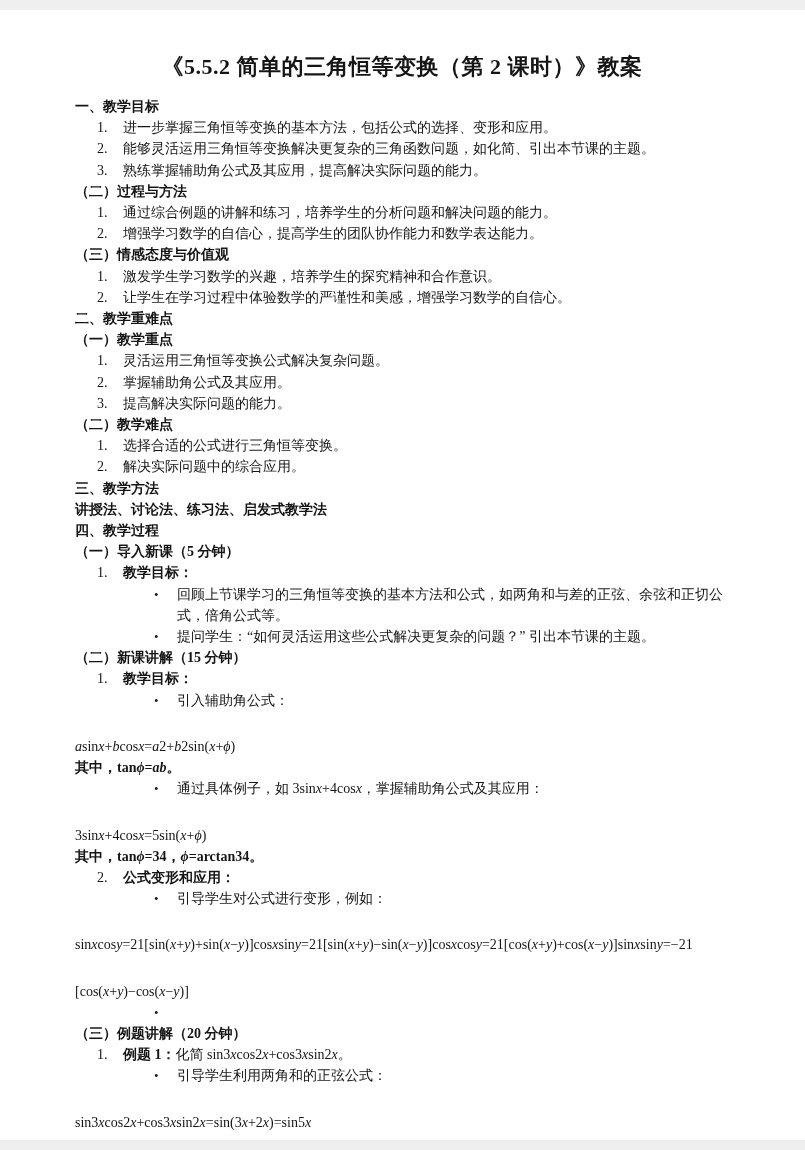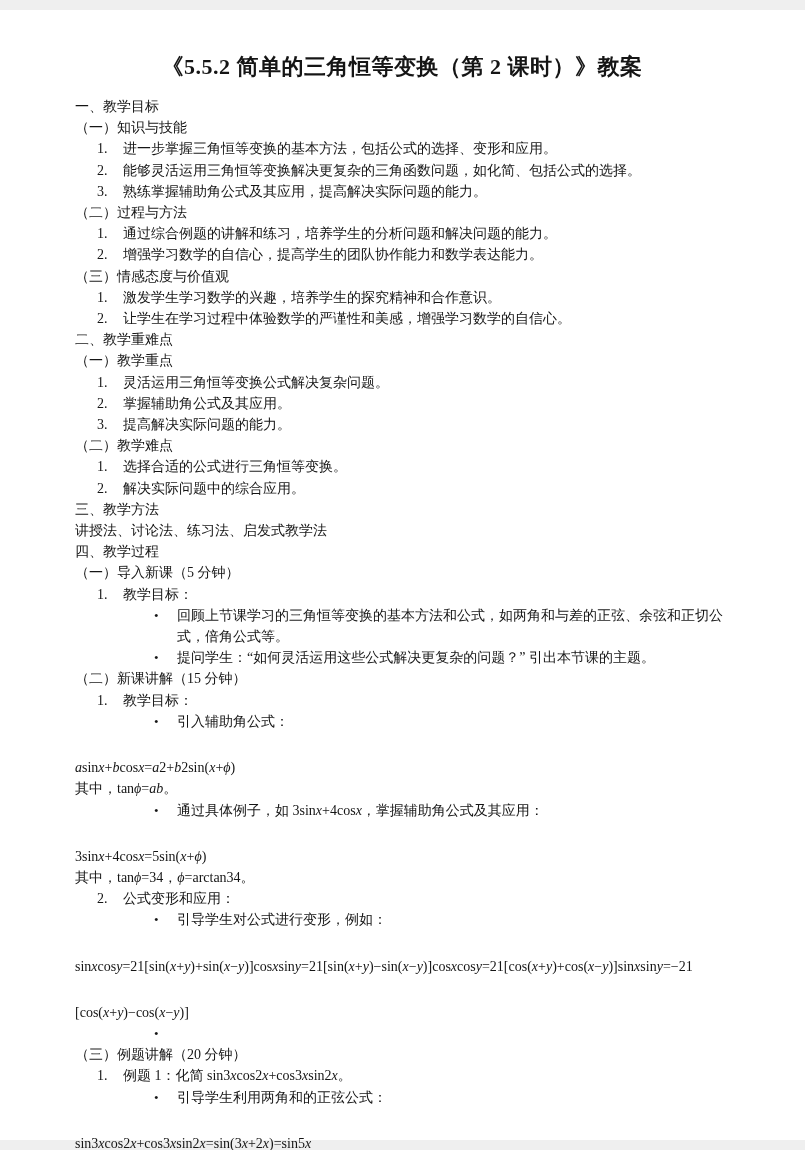--- a/index.html
+++ b/index.html
@@ -27,45 +27,44 @@
     margin-bottom:12px;
     letter-spacing:0.5px;
   }
   .line{
     font-size:14px;
     line-height:21.2px;
     min-height:21.2px;
     position:relative;
     white-space:normal;
   }
-  .line .b{font-weight:normal;}
+  .line .b{font-weight:bold;}
   .line .i{font-style:italic;}
   .h1,.h2{font-weight:bold;}
   .num{padding-left:48px;}
   .num .num-label{
     position:absolute; left:22px; top:0; width:26px;
   }
   .bullet{padding-left:102px;}
   .bullet .bullet-glyph{
     position:absolute; left:79px; top:0;
     font-size:13px;
   }
   .formula{white-space:nowrap;margin-top:25px;}
-  .para{white-space:normal;}
+  .para{white-space:normal;font-weight:bold;}
 </style>
 </head>
 <body>
 
 <div class="paper">
   <div class="doc-title">《5.5.2 简单的三角恒等变换（第 2 课时）》教案</div>
   <div>
       <div class="line h1"><span class="content"><span class="b">一、教学目标</span></span></div>
-      <div class="line h2"><span class="content"><span class="b">（一）知识与技能</span></span></div>
       <div class="line num"><span class="num-label">1.</span><span class="content"><span>进一步掌握三角恒等变换的基本方法，包括公式的选择、变形和应用。</span></span></div>
-      <div class="line num"><span class="num-label">2.</span><span class="content"><span>能够灵活运用三角恒等变换解决更复杂的三角函数问题，如化简、包括公式的选择。</span></span></div>
+      <div class="line num"><span class="num-label">2.</span><span class="content"><span>能够灵活运用三角恒等变换解决更复杂的三角函数问题，如化简、引出本节课的主题。</span></span></div>
       <div class="line num"><span class="num-label">3.</span><span class="content"><span>熟练掌握辅助角公式及其应用，提高解决实际问题的能力。</span></span></div>
       <div class="line h2"><span class="content"><span class="b">（二）过程与方法</span></span></div>
       <div class="line num"><span class="num-label">1.</span><span class="content"><span>通过综合例题的讲解和练习，培养学生的分析问题和解决问题的能力。</span></span></div>
       <div class="line num"><span class="num-label">2.</span><span class="content"><span>增强学习数学的自信心，提高学生的团队协作能力和数学表达能力。</span></span></div>
       <div class="line h2"><span class="content"><span class="b">（三）情感态度与价值观</span></span></div>
       <div class="line num"><span class="num-label">1.</span><span class="content"><span>激发学生学习数学的兴趣，培养学生的探究精神和合作意识。</span></span></div>
       <div class="line num"><span class="num-label">2.</span><span class="content"><span>让学生在学习过程中体验数学的严谨性和美感，增强学习数学的自信心。</span></span></div>
       <div class="line h1"><span class="content"><span class="b">二、教学重难点</span></span></div>
       <div class="line h2"><span class="content"><span class="b">（一）教学重点</span></span></div>
       <div class="line num"><span class="num-label">1.</span><span class="content"><span>灵活运用三角恒等变换公式解决复杂问题。</span></span></div>

